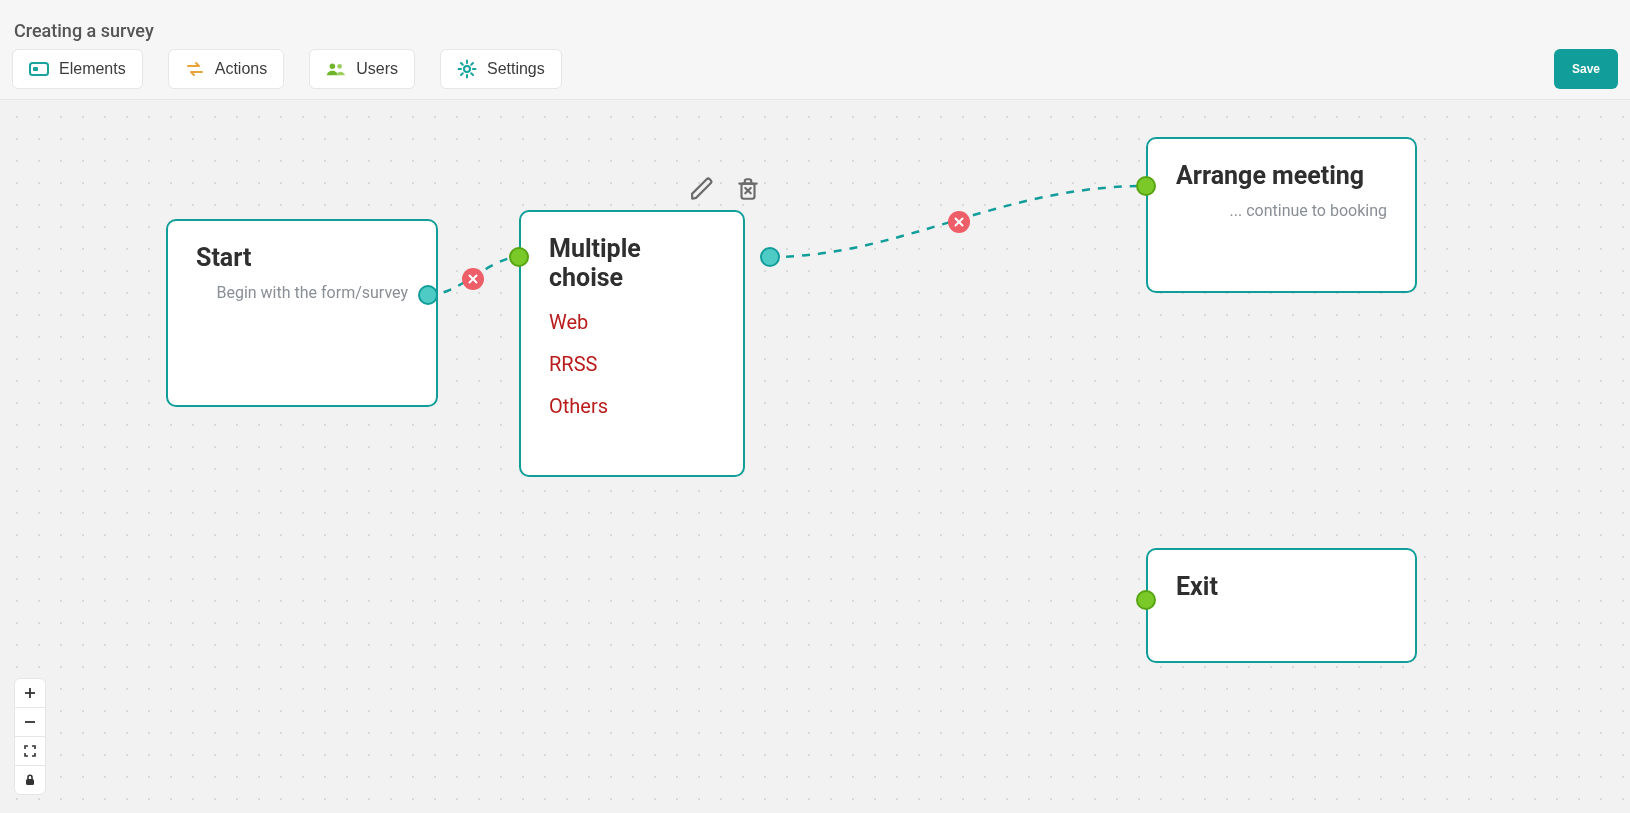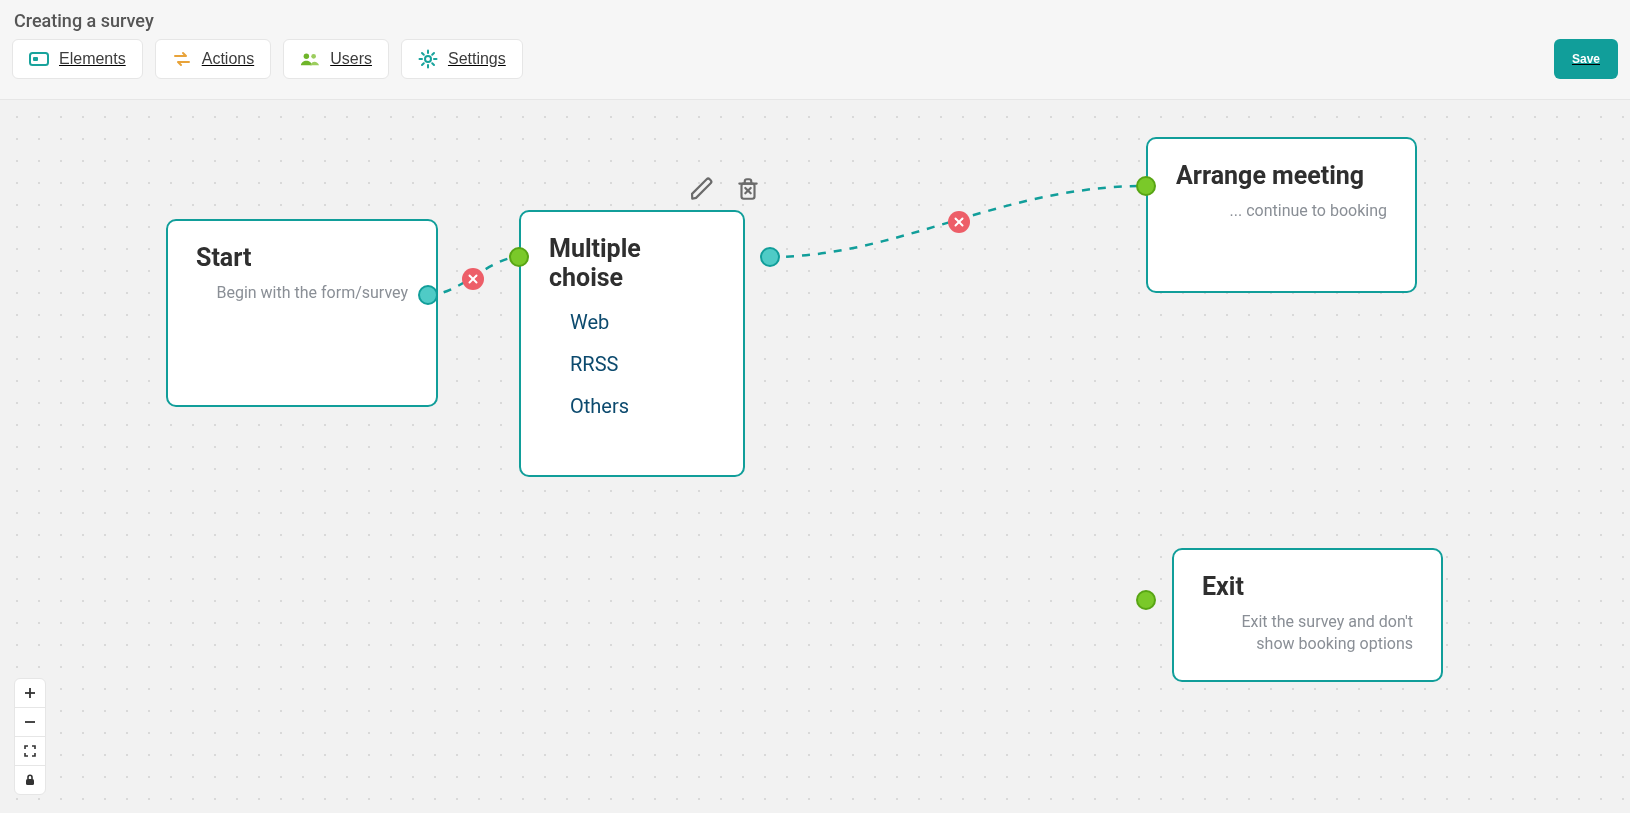--- a/index.html
+++ b/index.html
@@ -10,23 +10,23 @@
     --gray-600: #6b7280;
     --gray-500: #8a8f96;
     --gray-900: #2f2f2f;
     --bg: #f6f6f6;
     --border-light: #e6e6e6;
   }
   html, body { margin:0; padding:0; width:1630px; height:813px; font-family: -apple-system, BlinkMacSystemFont, "Segoe UI", Roboto, "Helvetica Neue", Arial, sans-serif; }
   body { background: var(--bg); position:relative; overflow:hidden; }
 
   
-  .header { height:100px; padding:0 12px; box-sizing:border-box; border-bottom:1px solid var(--border-light); display:flex; flex-direction:column; justify-content:flex-start; }
+  .header { height:100px; padding:0 12px; box-sizing:border-box; border-bottom:1px solid var(--border-light); display:flex; flex-direction:column; justify-content:center; }
   .page-title { font-size:18px; color:#555; font-weight:500; margin:10px 0 8px 2px; }
-  .toolbar-row { display:flex; align-items:center; gap:12px;text-decoration:underline; }
+  .toolbar-row { display:flex; align-items:center; gap:25px; }
   .pill-btn { background:#fff; border:1px solid var(--border-light); border-radius:6px; height:40px; padding:0 16px; display:flex; align-items:center; gap:10px; font-size:16px; color:#3c3c3c; cursor:pointer; }
   .pill-btn .icon { display:inline-flex; width:20px; height:18px; align-items:center; justify-content:center; }
   .spacer { flex:1; }
   .save-btn { background:var(--teal); color:#fff; border:none; border-radius:6px; height:40px; padding:0 18px; font-size:12px; font-weight:600; cursor:pointer; }
 
   
   .canvas { position:absolute; left:0; top:100px; right:0; bottom:0; }
   .dotgrid {
     position:absolute; inset:0;
     background-color:#f2f2f2;
@@ -35,21 +35,21 @@
     background-position: 6px 6px;
   }
   svg.overlay { position:absolute; inset:0; width:100%; height:100%; pointer-events:none; }
   svg.overlay .edge { stroke: var(--teal); stroke-width:2.5; stroke-dasharray:8 8; fill:none; }
 
   
   .node { position:absolute; background:#fff; border:2.5px solid var(--teal); border-radius:10px; box-sizing:border-box; padding:22px 28px 24px; }
   .node .title { font-size:25px; font-weight:700; color:var(--gray-900); margin:0 0 10px; }
   .node .subtitle { font-size:16px; color:var(--gray-500); line-height:1.35;text-align:right; }
   .node .opts { margin-top:18px; display:flex; flex-direction:column; gap:18px; }
-  .node .opt { font-size:20px; color:#0c4a6e;margin-left:21px; }
+  .node .opt { font-size:20px; color:#b91c1c; }
 
   
   .port { position:absolute; width:20px; height:20px; border-radius:50%; box-sizing:border-box; z-index:3; }
   .port.out { background:var(--teal-fill); border:2.5px solid var(--teal); }
   .port.in  { background:var(--lime); border:2.5px solid #58a514; }
 
   
   .edge-delete { position:absolute; width:22px; height:22px; border-radius:50%; background:var(--red); display:flex; align-items:center; justify-content:center; z-index:2; pointer-events:auto; cursor:pointer; }
   .edge-delete svg { display:block; }
 
@@ -188,23 +188,22 @@
     </svg>
   </div>
 
   <div class="node" style="left:1146px; top:37px; width:271px; height:156px;">
     <div class="title">Arrange meeting</div>
     <div class="subtitle">... continue to booking</div>
   </div>
 
   <div class="port in" style="left:1136px; top:76px;"></div>
 
-  <div class="node" style="left:1172px; top:448px; width:271px; height:134px;">
+  <div class="node" style="left:1146px; top:448px; width:271px; height:115px;">
     <div class="title">Exit</div>
-    <div class="subtitle">Exit the survey and don't show booking options</div>
   </div>
 
   <div class="port in" style="left:1136px; top:490px;"></div>
 
   <div class="zoom-ctrl">
     <div class="zc">
       <svg width="14" height="14" viewBox="0 0 14 14">
           <line x1="7" y1="2" x2="7" y2="12" stroke="#333" stroke-width="1.8"></line>
           <line x1="2" y1="7" x2="12" y2="7" stroke="#333" stroke-width="1.8"></line>
         </svg>

